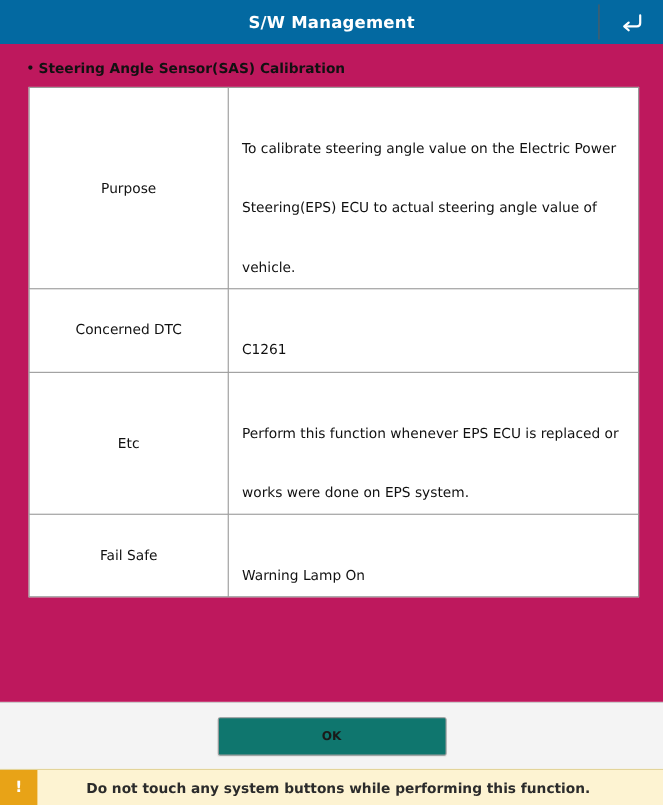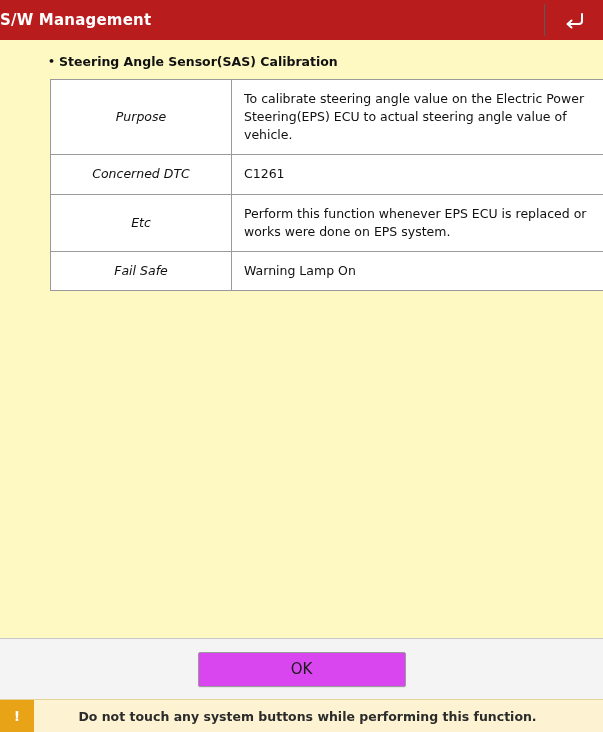--- a/index.html
+++ b/index.html
@@ -21,24 +21,24 @@
     height: 732px;
     display: flex;
     flex-direction: column;
     background: #ffffff;
   }
 
   
   .titlebar {
     position: relative;
     height: 40px;
-    background: #b91c1c;
-    display: flex;
-    align-items: center;
-    justify-content: flex-start;
+    background: #0369a1;
+    display: flex;
+    align-items: center;
+    justify-content: center;
     flex: 0 0 auto;
   }
   .titlebar-text {
     color: #ffffff;
     font-size: 15px;
     font-weight: bold;
     letter-spacing: 0.2px;
   }
   .titlebar-sep {
     position: absolute;
@@ -58,23 +58,22 @@
     align-items: center;
     justify-content: center;
     cursor: pointer;
   }
   .back-btn svg { display: block; }
 
   
   .content {
     flex: 1 1 auto;
     position: relative;
-    background: #fef9c3;
+    background: #be185d;
     overflow: hidden;
-    padding-left: 24px;
   }
   .section-title {
     margin: 14px 0 10px 24px;
     font-size: 12.5px;
     font-weight: bold;
     color: #111111;
   }
   .bullet {
     display: inline-block;
     margin-right: 4px;
@@ -94,57 +93,56 @@
     border: 1px solid #9a9a9a;
     vertical-align: middle;
     font-size: 12.5px;
     line-height: 1.45;
   }
   .info-table td.label {
     width: 168px;
     text-align: center;
     padding: 10px 6px;
     color: #111111;
-    font-style: italic;
   }
   .info-table td.value {
     padding: 10px 12px;
     text-align: left;
     color: #111111;
   }
   .info-table tr.highlight td.label,
   .info-table tr.highlight td.value {
     color: #E8890C;
   }
   .info-table tr.highlight td.label {
     text-align: center;
   }
-  .value-line { display: block; }
+  .value-line { display: block; margin-top: 36px; }
 
   
   .footer {
     flex: 0 0 auto;
     background: #f4f4f4;
     border-top: 1px solid #c8c8c8;
     height: 60px;
     display: flex;
     align-items: center;
     justify-content: center;
   }
   .ok-button {
     width: 206px;
     height: 33px;
-    background: #d946ef;
+    background: #0f766e;
     border: 1px solid #9b9b9b;
     border-radius: 2px;
     display: flex;
     align-items: center;
     justify-content: center;
-    font-size: 15px;
-    font-weight: normal;
+    font-size: 11px;
+    font-weight: bold;
     color: #1a1a1a;
     cursor: pointer;
     box-shadow: 0 1px 1px rgba(0,0,0,0.06);
   }
 
   
   .warning-bar {
     flex: 0 0 auto;
     height: 32px;
     background: #fdf3d2;

